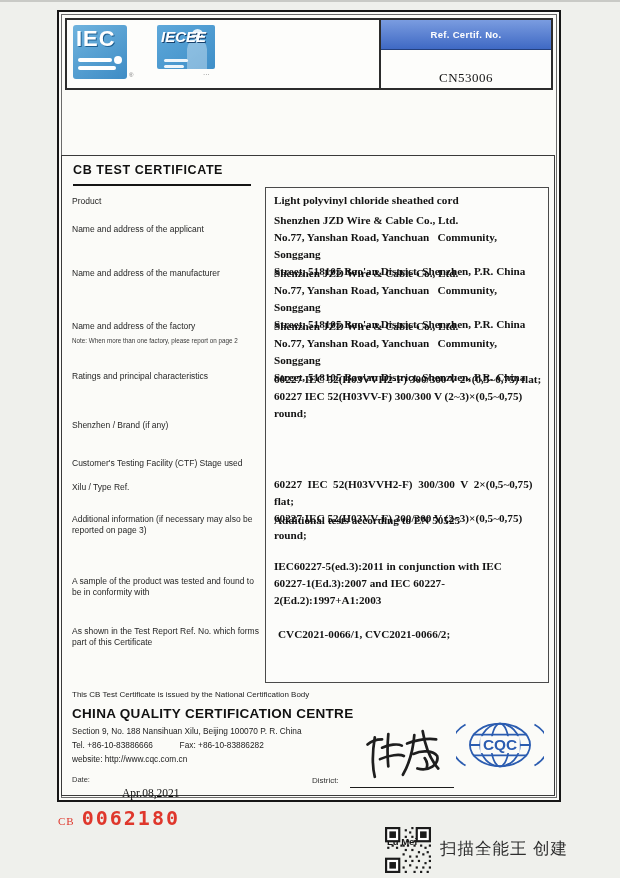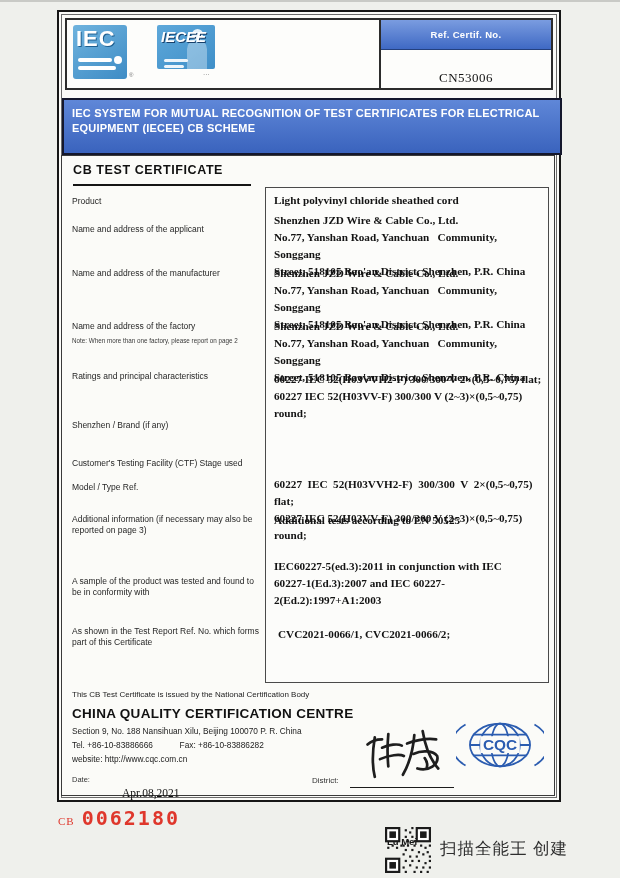--- a/index.html
+++ b/index.html
@@ -154,34 +154,33 @@
         <div class="iecee-bar b3"></div>
       </div>
       <span class="iecee-dots">...</span>
     </div>
 
     <div class="ref-box">
       <div class="ref-head">Ref. Certif. No.</div>
       <div class="ref-val">CN53006</div>
     </div>
 
-    <div class="banner">IEC SYSTEM FOR MUTUAL RECOGNITION OF TEST CERTIFICATES FOR ELECTRICAL EQUIPMENT (IECEE) CB SCHEME</div>
 
     <div class="body-box">
       <div class="cert-title">CB TEST CERTIFICATE</div>
 
       <div class="label" style="top:40px">Product</div>
       <div class="label" style="top:68px">Name and address of the applicant</div>
       <div class="label" style="top:112px">Name and address of the manufacturer</div>
       <div class="label" style="top:165px">Name and address of the factory</div>
       <div class="label tiny" style="top:181px">Note: When more than one factory, please report on page 2</div>
       <div class="label" style="top:215px">Ratings and principal characteristics</div>
       <div class="label" style="top:264px">Shenzhen / Brand (if any)</div>
       <div class="label" style="top:302px">Customer's Testing Facility (CTF) Stage used</div>
-      <div class="label" style="top:326px">Model / Type Ref.</div>
+      <div class="label" style="top:326px">Xilu / Type Ref.</div>
       <div class="label" style="top:358px">Additional information (if necessary may also be reported on page 3)</div>
       <div class="label" style="top:470px">As shown in the Test Report Ref. No. which forms part of this Certificate</div>
       <div class="label" style="top:420px">A sample of the product was tested and found to be in conformity with</div>
 
       <div class="values-box">
         <div class="val" style="top:4px">Light polyvinyl chloride sheathed cord</div>
         <div class="val" style="top:24px">Shenzhen JZD Wire &amp; Cable Co., Ltd.
 No.77, Yanshan Road, Yanchuan   Community, Songgang
 Street, 518105 Bao'an District, Shenzhen, P.R. China</div>
         <div class="val" style="top:77px">Shenzhen JZD Wire &amp; Cable Co., Ltd.

